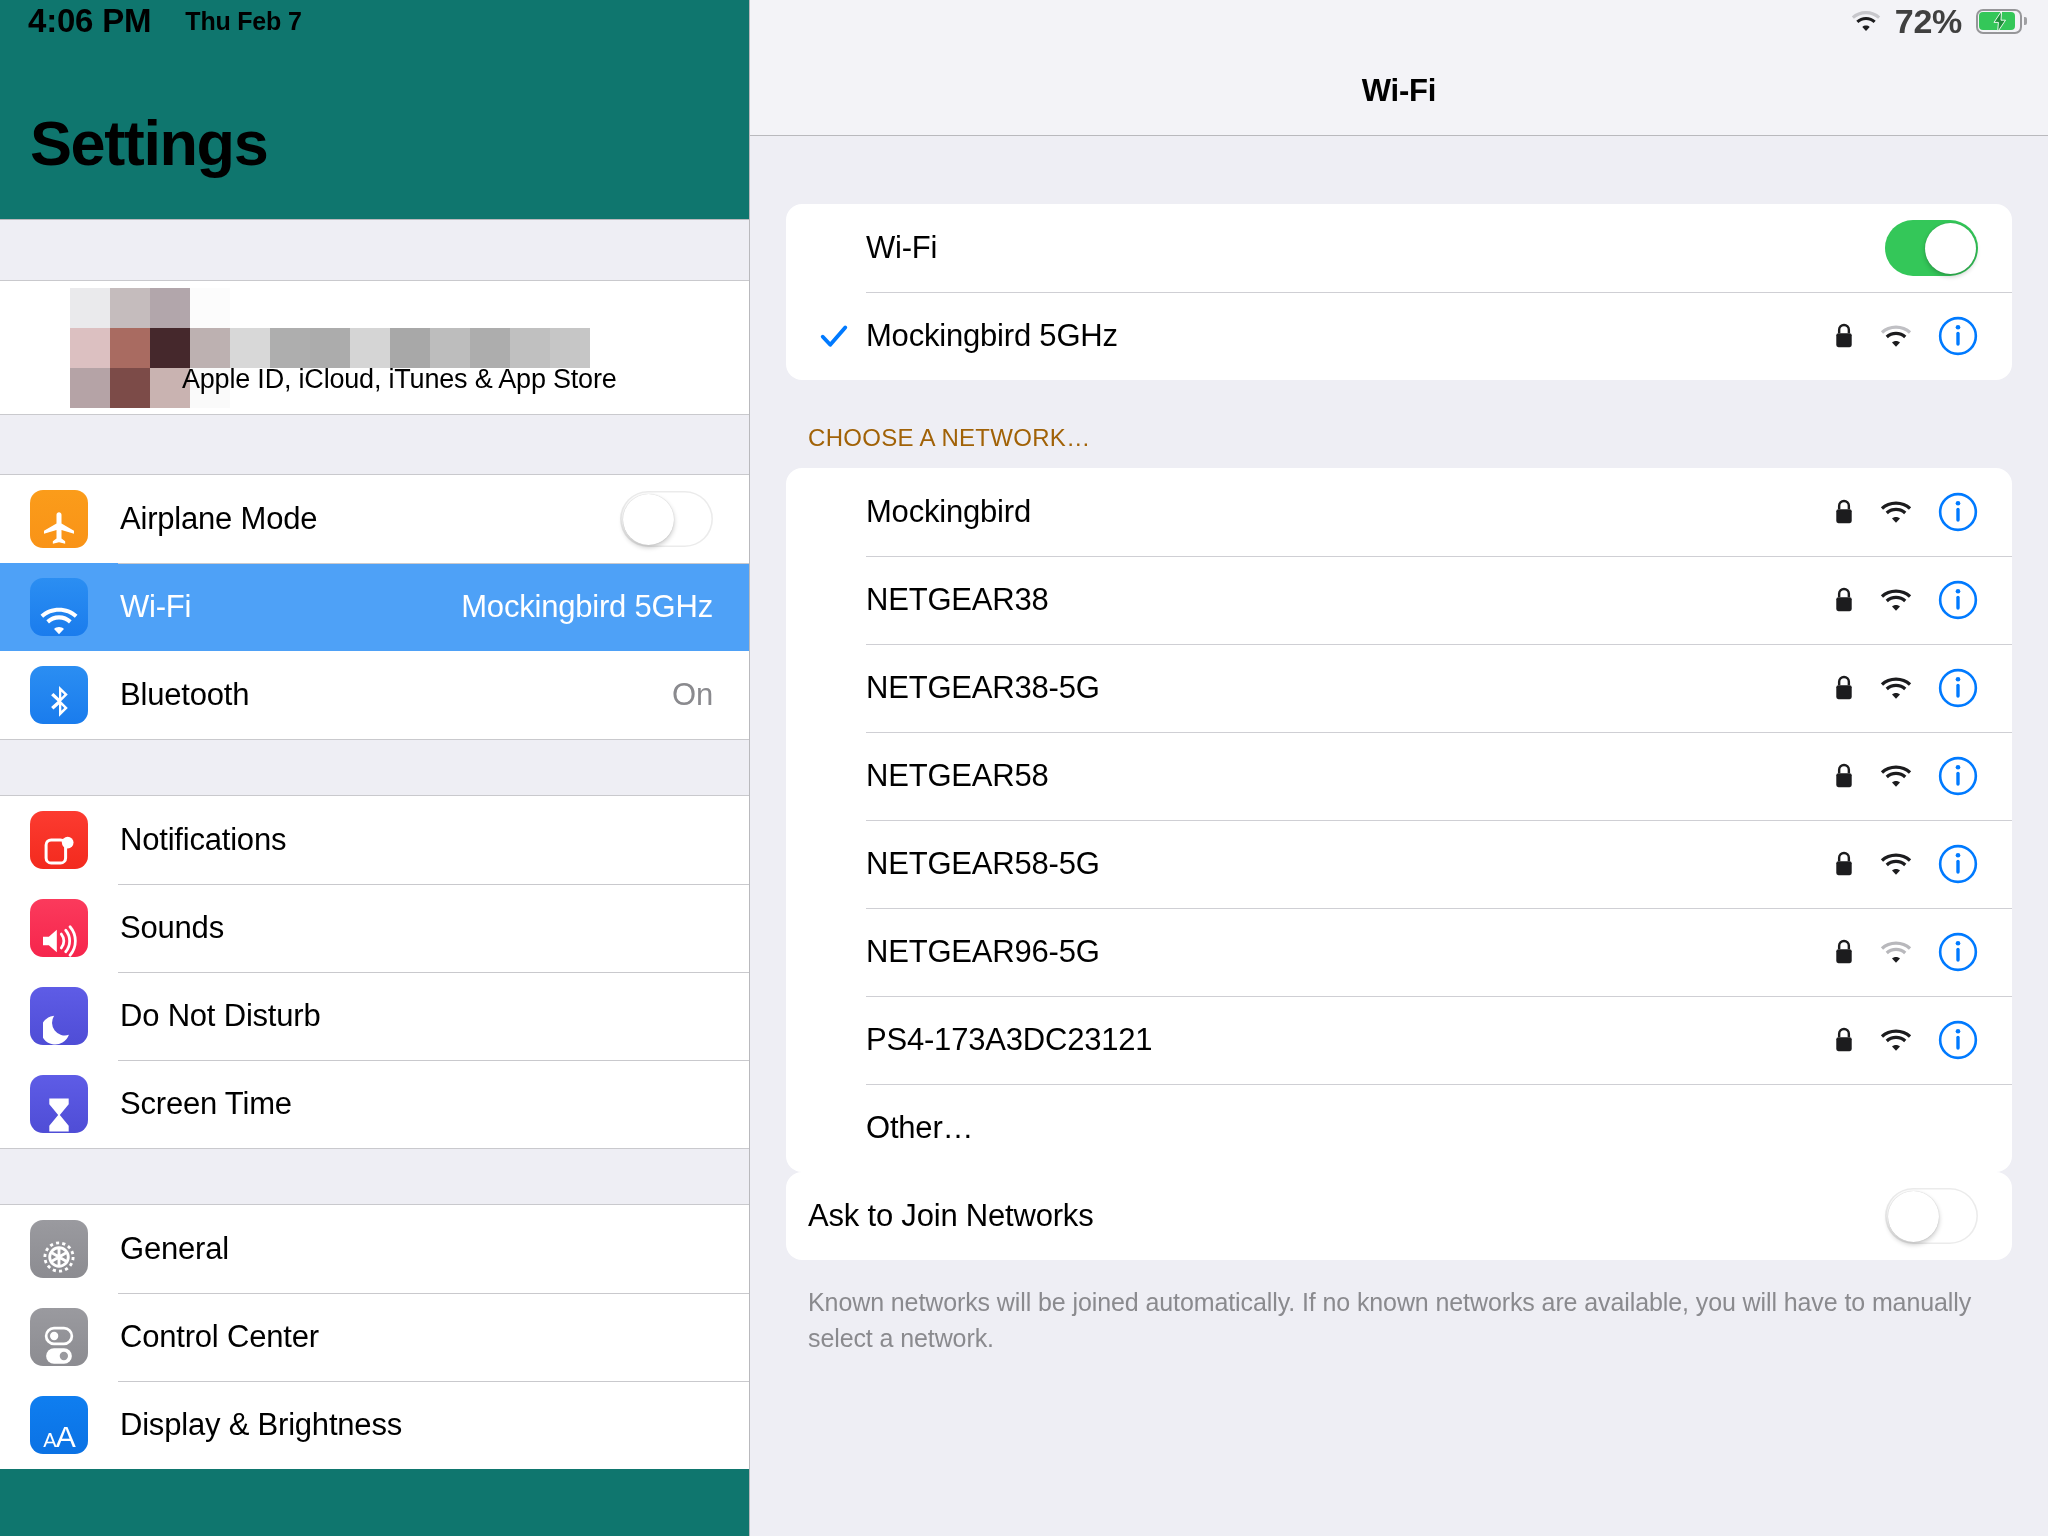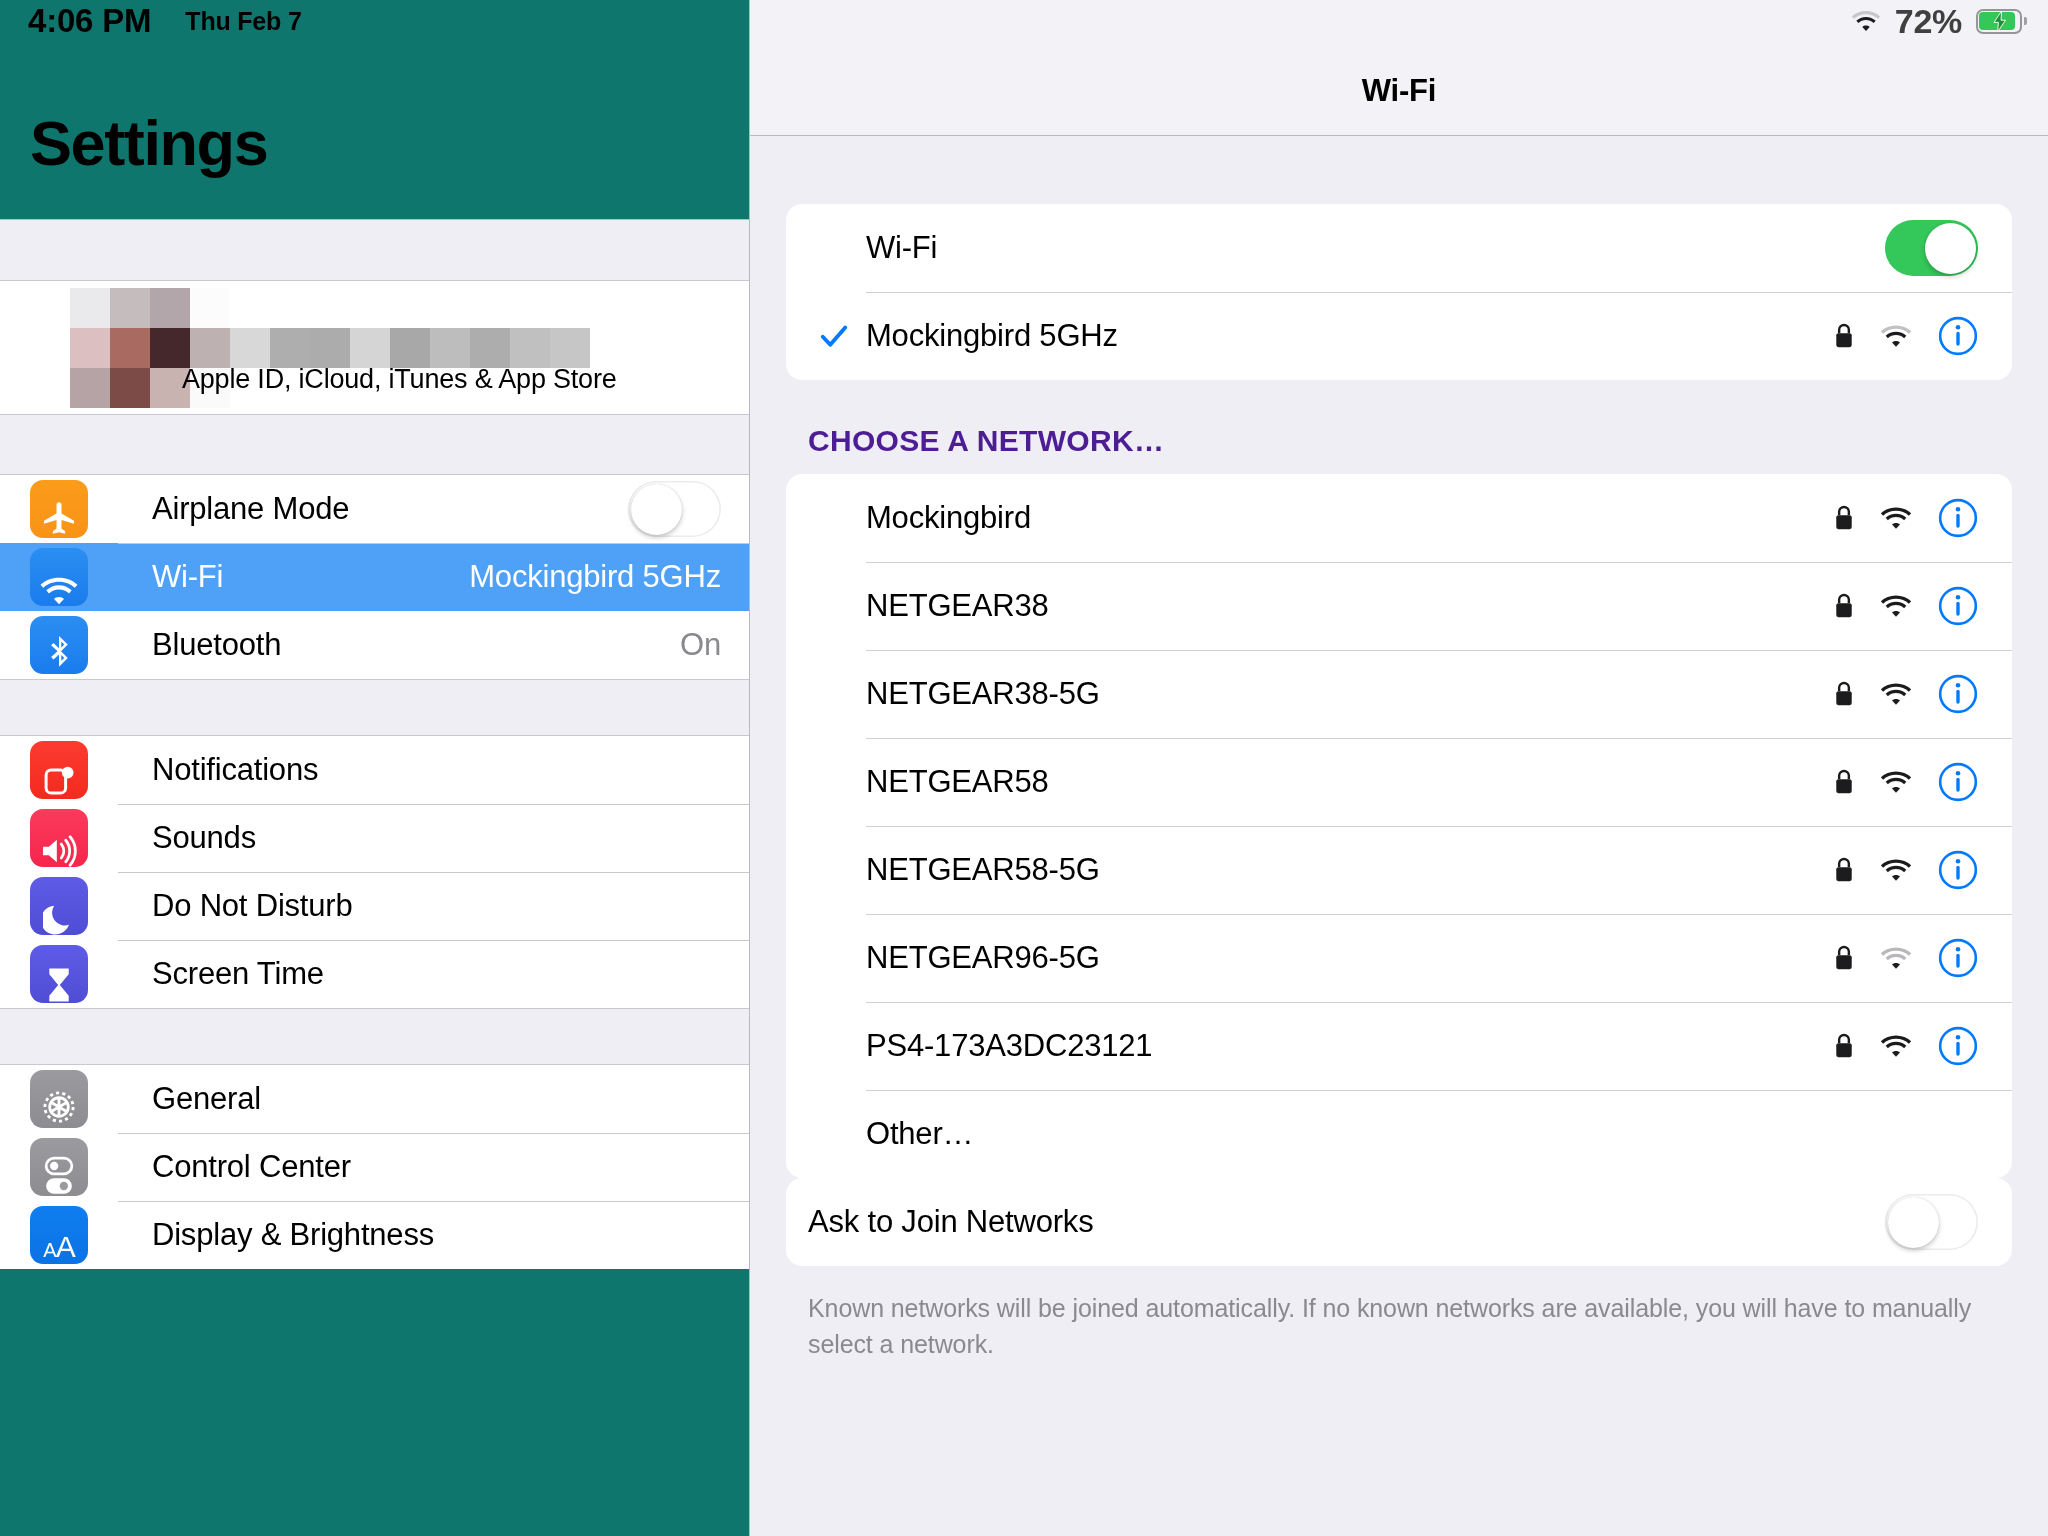--- a/index.html
+++ b/index.html
@@ -61,24 +61,23 @@
   }
   .sb-title-sep { margin-top: 44px; height:1px; background:#b9b9bd; }
 
   .gap { background: #eeeef4; border-bottom: 1px solid #c9c9cd; }
   .gap-top { border-top: 1px solid #c9c9cd; }
   .gap-55 { height: 61px; }
   .gap-52 { height: 57px; }
 
   .rows { background: #ffffff; }
   .row {
-    display:flex; align-items:center; height: 68px;
-    padding-left: 30px; padding-right: 28px; position: relative;
+    display:flex; align-items:center; height: 88px;
+    padding-left: 30px; padding-right: 36px; position: relative;
     background:#fff;
-    gap:32px;
   }
   .row + .row::before {
     content:''; position:absolute; left: 118px; right:0; top:0; height:1px; background:#c9c9cd;
   }
   .row.selected { background:#4ea1f7; }
   .row.selected + .row::before { background: transparent; }
   .row-ico {
     width: 58px; height: 58px; border-radius: 13px; flex:0 0 58px;
     display:flex; align-items:flex-end; justify-content:center;
     margin-right: 32px; position: relative;
@@ -161,22 +160,22 @@
     position:absolute; left: 33px; top: 50%; transform: translateY(-50%);
     width: 30px; height: 30px;
   }
   .crow-right { margin-left:auto; display:flex; align-items:center; gap: 26px; }
 
   .lock { width: 20px; height: 26px; position: relative; }
   .wifi-ico { width: 32px; height: 24px; position: relative; }
   .info-btn { width: 40px; height: 40px; position: relative; }
 
   .sect-hdr {
-    font-size: 30px; color:#4c1d95; letter-spacing: 0.3px;
-    padding: 44px 0 16px 22px; text-transform: none; font-weight: bold;
+    font-size: 24px; color:#a16207; letter-spacing: 0.3px;
+    padding: 44px 0 16px 22px; text-transform: none;
   }
 
   .footer-note {
     font-size: 25px; color:#8a8a8e; line-height: 1.44;
     padding: 24px 30px 0 22px; max-width: 1270px; letter-spacing:-0.1px;
   }
 </style>
 </head>
 <body>
 

